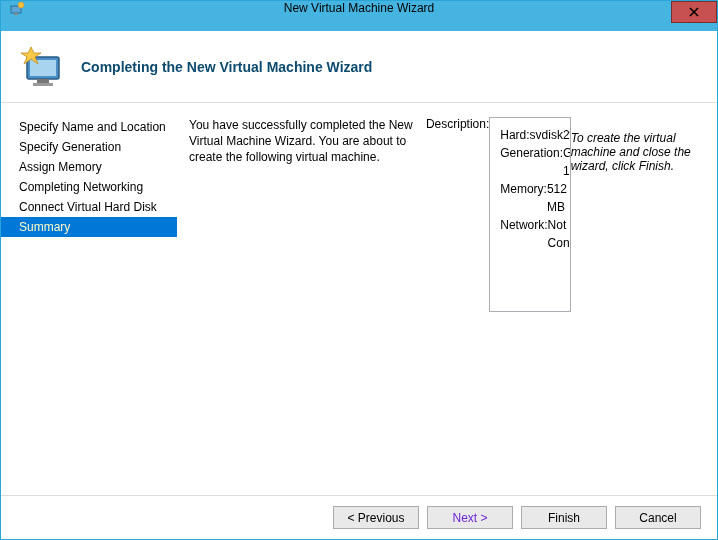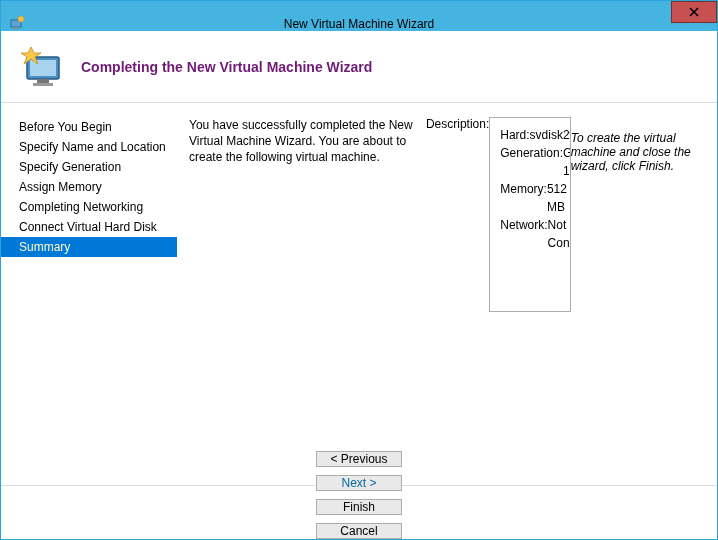--- a/index.html
+++ b/index.html
@@ -16,21 +16,21 @@
       height: 540px;
       border: 1px solid #2aa5d8;
       background: #fff;
       display: flex;
       flex-direction: column;
     }
     .titlebar {
       height: 30px;
       background: #45b4e0;
       display: flex;
-      align-items: flex-end;
+      align-items: flex-start;
       position: relative;
       color: #000;
     }
     .titlebar-icon {
       width: 16px;
       height: 16px;
       margin-left: 8px;
       display: inline-flex;
       align-items: center;
       justify-content: center;
@@ -63,21 +63,21 @@
       padding: 0 18px;
       border-bottom: 1px solid #ddd;
     }
     .header-icon {
       width: 50px;
       height: 48px;
       margin-right: 12px;
       position: relative;
     }
     .header-title {
-      color: #701a75;
+      color: #0c4a6e;
       font-size: 14px;
       font-weight: bold;
     }
     .body {
       flex: 1;
       display: flex;
       padding: 0;
     }
     .sidebar {
       width: 176px;
@@ -125,41 +125,40 @@
     }
     .desc-key {
       width: 80px;
     }
     .outro-text {
       font-size: 12px;
       margin-top: 14px;
       font-style: italic;
     }
     .footer {
-      height: 54px;
+      height: 44px;
       border-top: 1px solid #ddd;
       display: flex;
       justify-content: flex-end;
       align-items: center;
       padding: 0 16px;
       gap: 8px;
-      flex-direction: column;
     }
     .btn {
       min-width: 86px;
       height: 23px;
       border: 1px solid #acacac;
       background: #e9e9e9;
       font-size: 12px;
       font-family: inherit;
       cursor: pointer;
       padding: 0 10px;
     }
     .btn:disabled {
-      color: #0369a1;
+      color: #6d28d9;
       cursor: default;
     }
   </style>
 </head>
 <body>
 
 <div class="window">
   <div class="titlebar">
     <span class="titlebar-icon">
       <svg width="16" height="16" viewBox="0 0 16 16">
@@ -185,21 +184,20 @@
         <rect x="18" y="36" width="12" height="4" fill="#777"></rect>
         <rect x="14" y="40" width="20" height="3" fill="#999"></rect>
         <polygon points="12,4 15,10 22,10 16,14 19,21 12,16 5,21 8,14 2,10 9,10" fill="#f7c948" stroke="#c08b20" stroke-width="0.8"></polygon>
       </svg>
     </div>
     <div class="header-title">Completing the New Virtual Machine Wizard</div>
   </div>
 
   <div class="body">
     <div class="sidebar">
-      <div class="sidebar-item">Before You Begin</div>
       <div class="sidebar-item">Specify Name and Location</div>
       <div class="sidebar-item">Specify Generation</div>
       <div class="sidebar-item">Assign Memory</div>
       <div class="sidebar-item">Completing Networking</div>
       <div class="sidebar-item">Connect Virtual Hard Disk</div>
       <div class="sidebar-item selected">Summary</div>
     </div>
 
     <div class="main">
       <div class="intro-text">You have successfully completed the New Virtual Machine Wizard. You are about to create the following virtual machine.</div>

